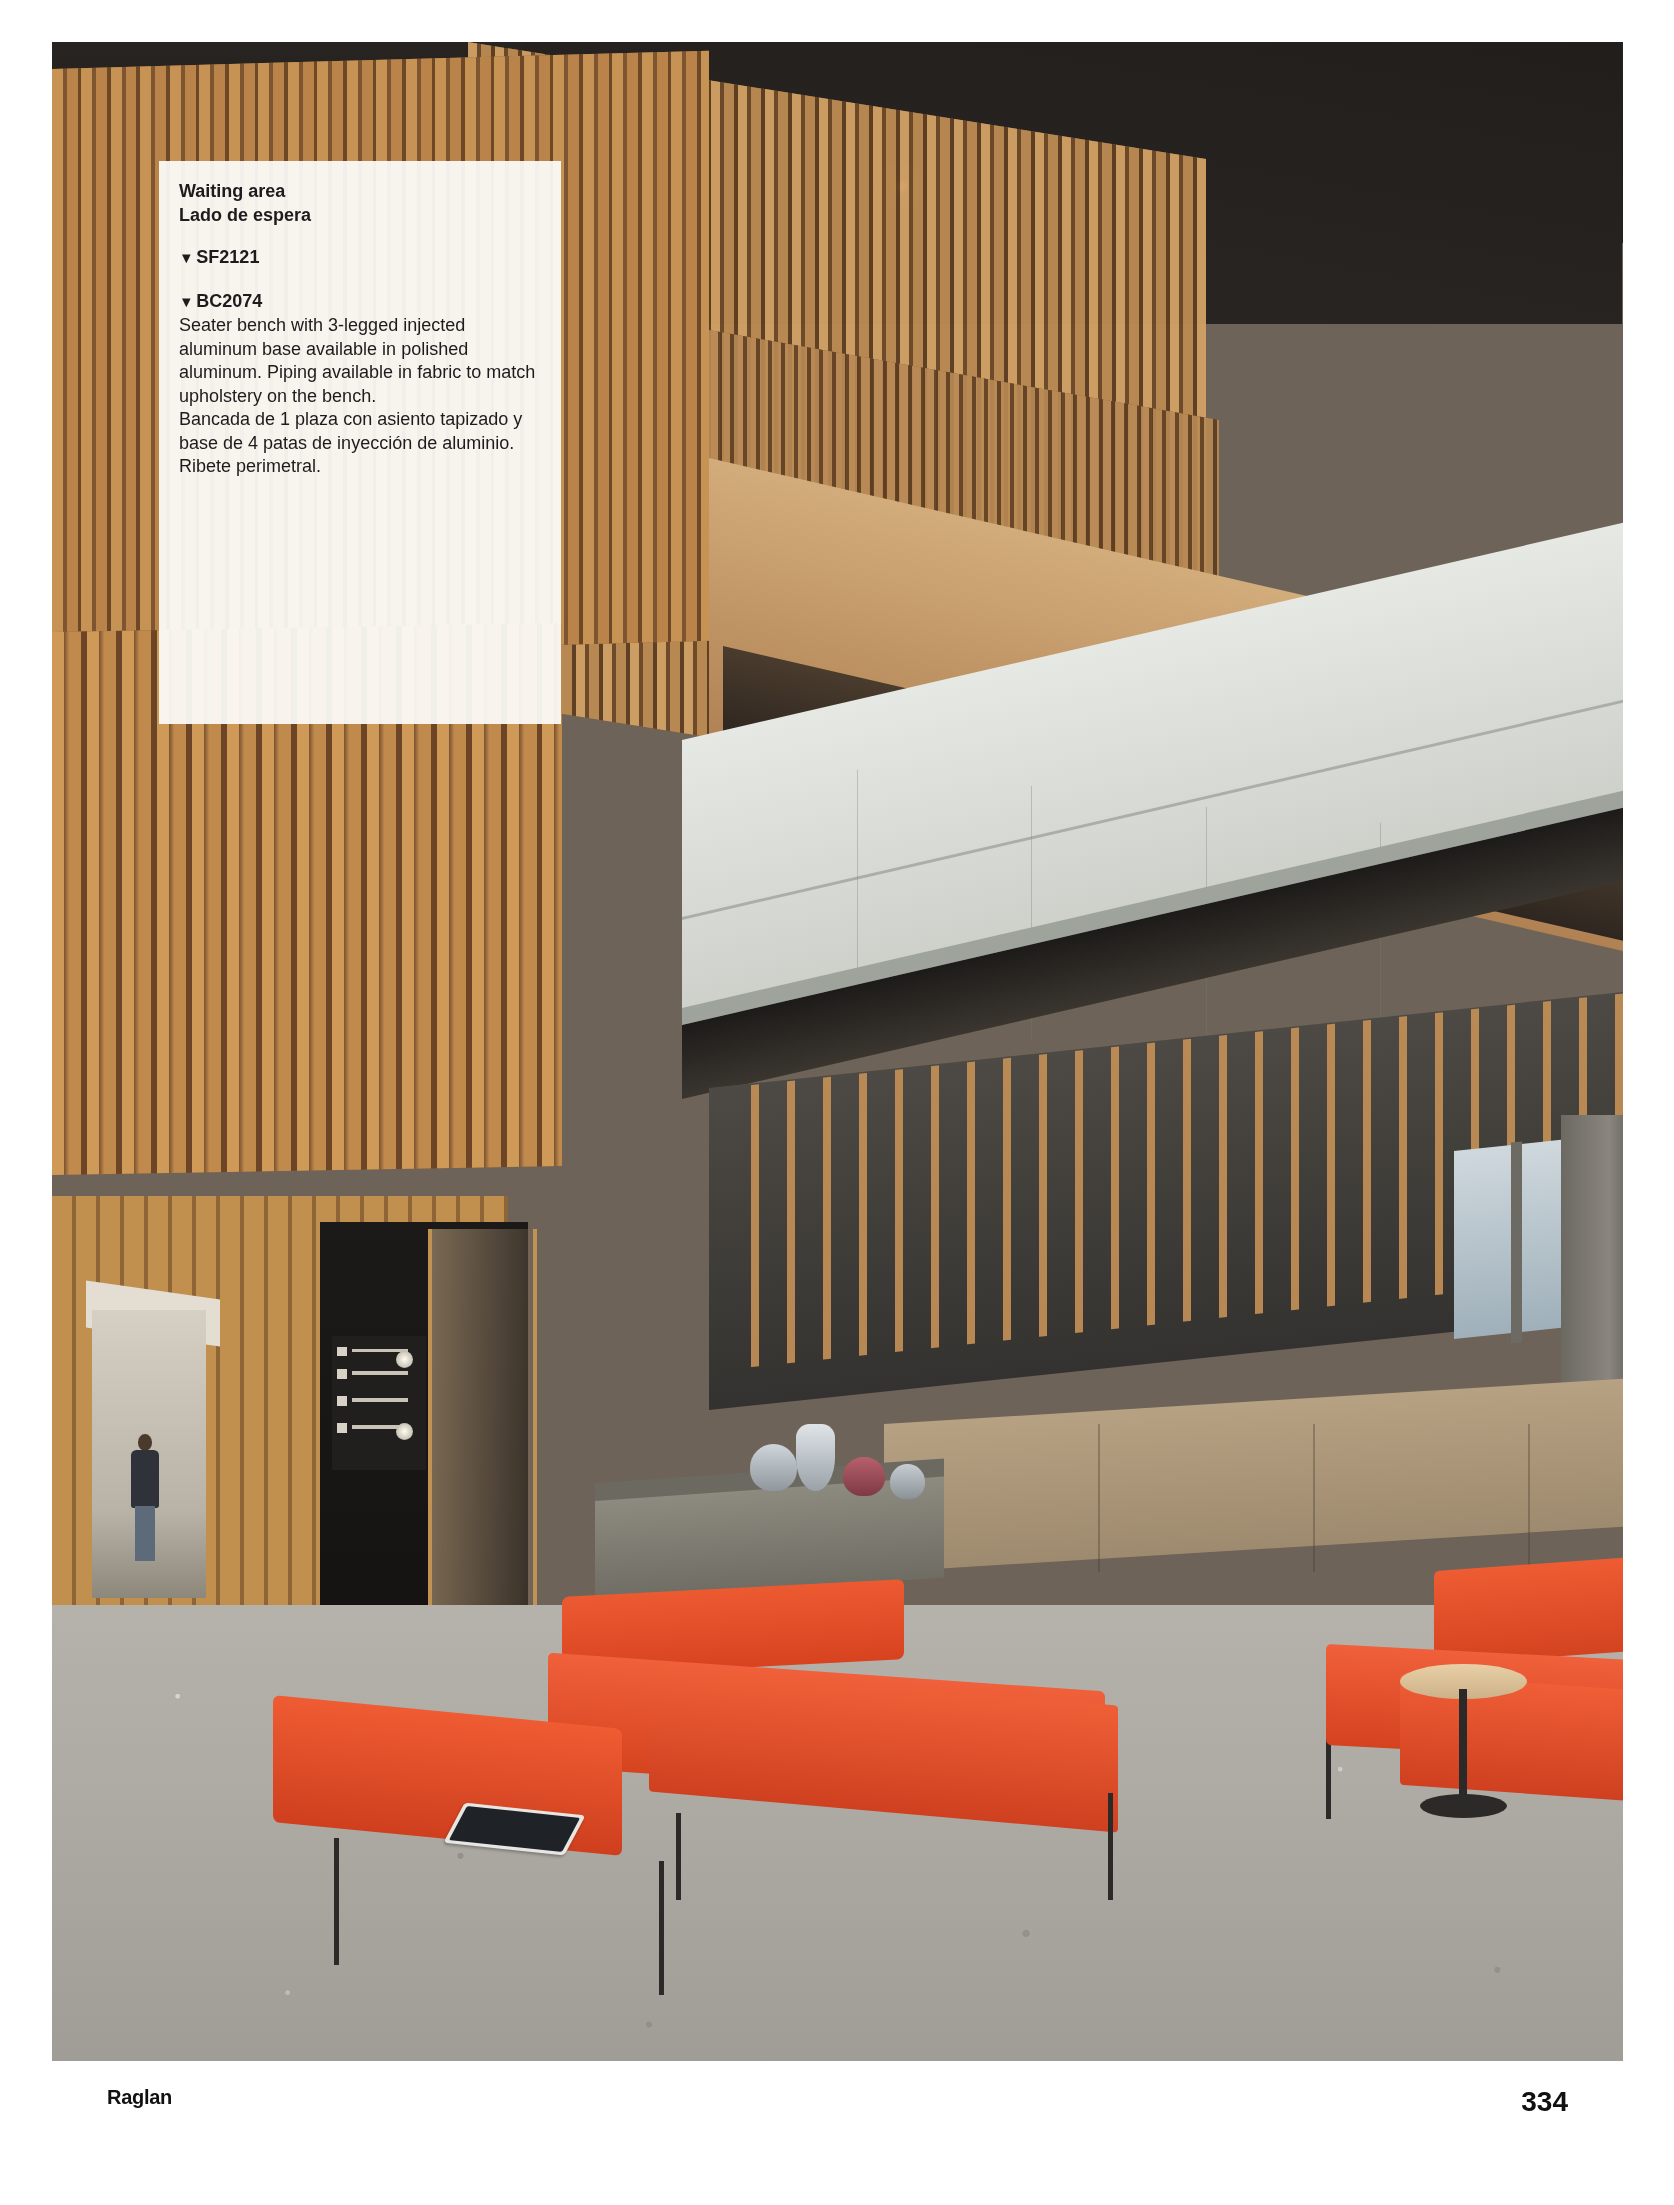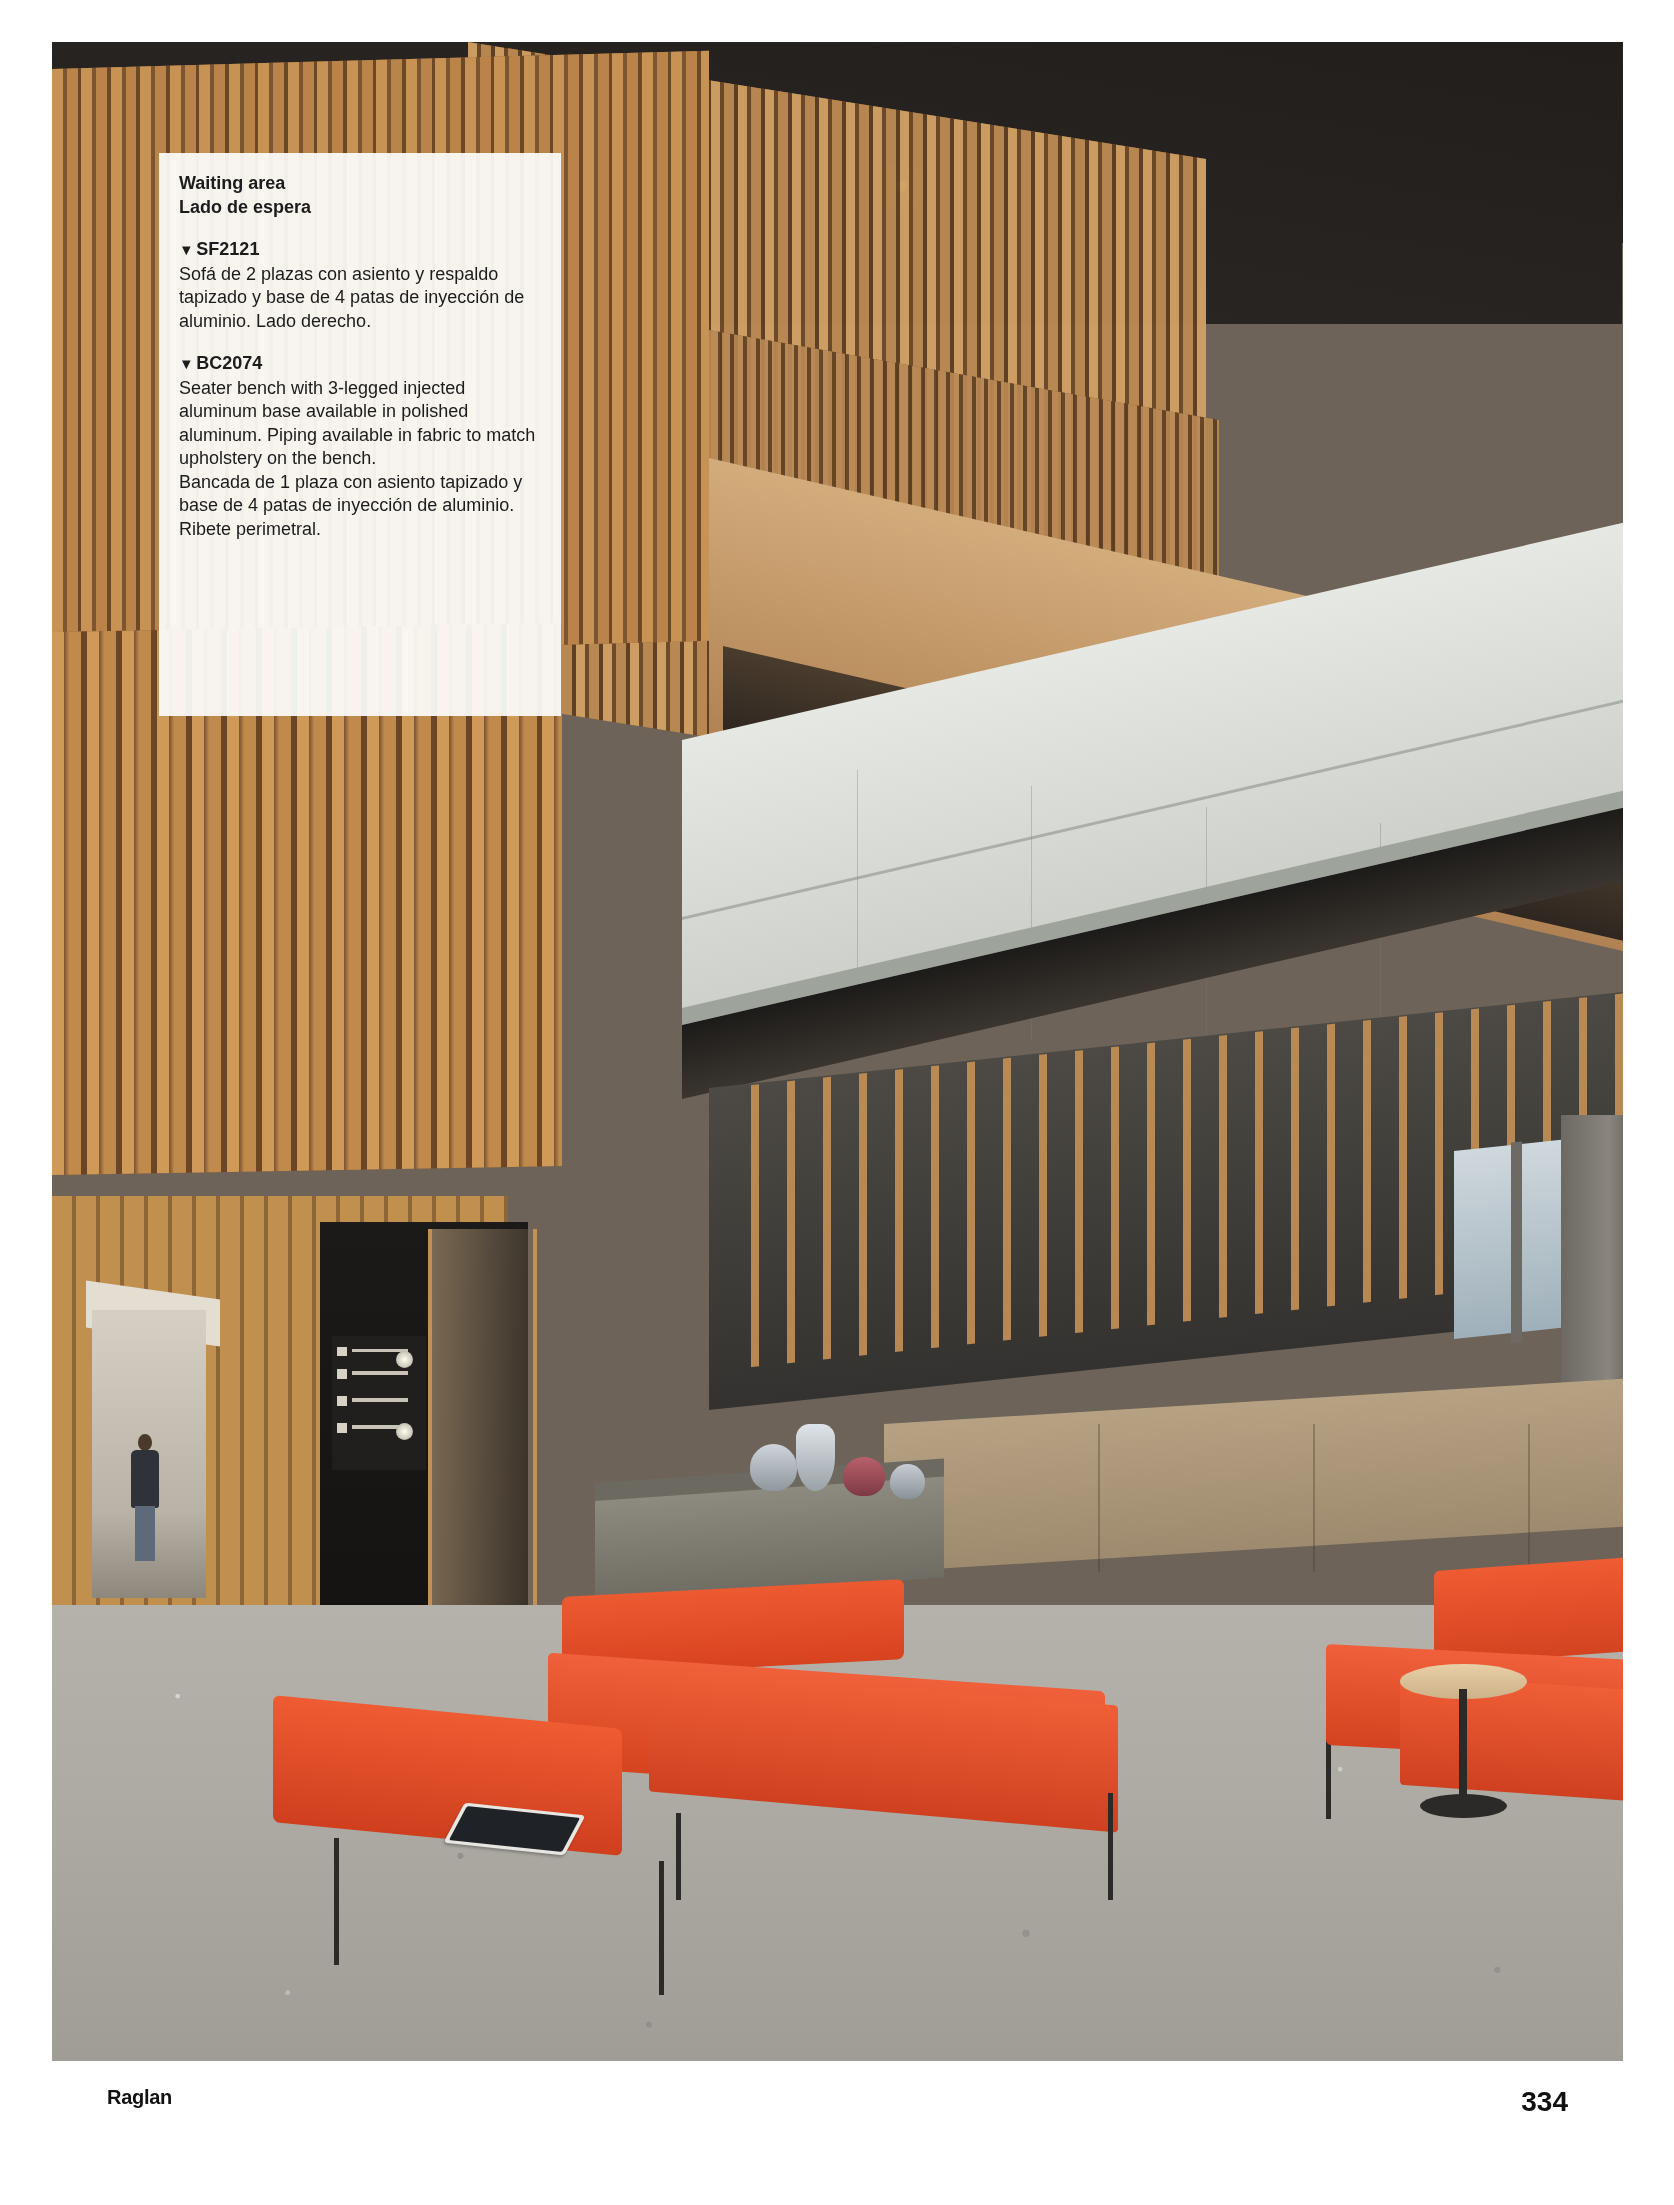--- a/index.html
+++ b/index.html
@@ -442,21 +442,21 @@
     left: 1368px; top: 1752px;
     width: 87px; height: 24px;
     border-radius: 50%;
     background: #2b2a28;
   }
 
   
   .caption {
     position: absolute;
     left: 107px;
-    top: 111px;
+    top: 119px;
     width: 402px;
     height: 563px;
     background: rgba(252, 252, 250, 0.93);
     padding: 19px 20px 0 20px;
     box-sizing: border-box;
   }
   .caption p, .caption h2, .caption h3 {
     margin: 0;
     color: #1c1c1c;
     font-size: 18px;
@@ -596,21 +596,20 @@
     <div class="sofa-right-ott"></div>
     <div class="side-table-top"></div>
     <div class="side-table-stem"></div>
     <div class="side-table-base"></div>
 
     <div class="caption">
       <p class="hdr">Waiting area</p>
       <p class="hdr">Lado de espera</p>
 
       <p class="code"><span class="tri">▼</span><span>SF2121</span></p>
-      <p>Sofá de 2 plazas con asiento y respaldo tapizado y base de 4 patas de inyección de aluminio. Lado derecho.</p>
 
       <p class="code"><span class="tri">▼</span><span>BC2074</span></p>
       <p>Seater bench with 3-legged injected aluminum base available in polished aluminum. Piping available in fabric to match upholstery on the bench.</p>
       <p>Bancada de 1 plaza con asiento tapizado y base de 4 patas de inyección de aluminio. Ribete perimetral.</p>
     </div>
 
   </div>
 
   <div class="footer-brand">Raglan</div>
   <div class="footer-page">334</div>

